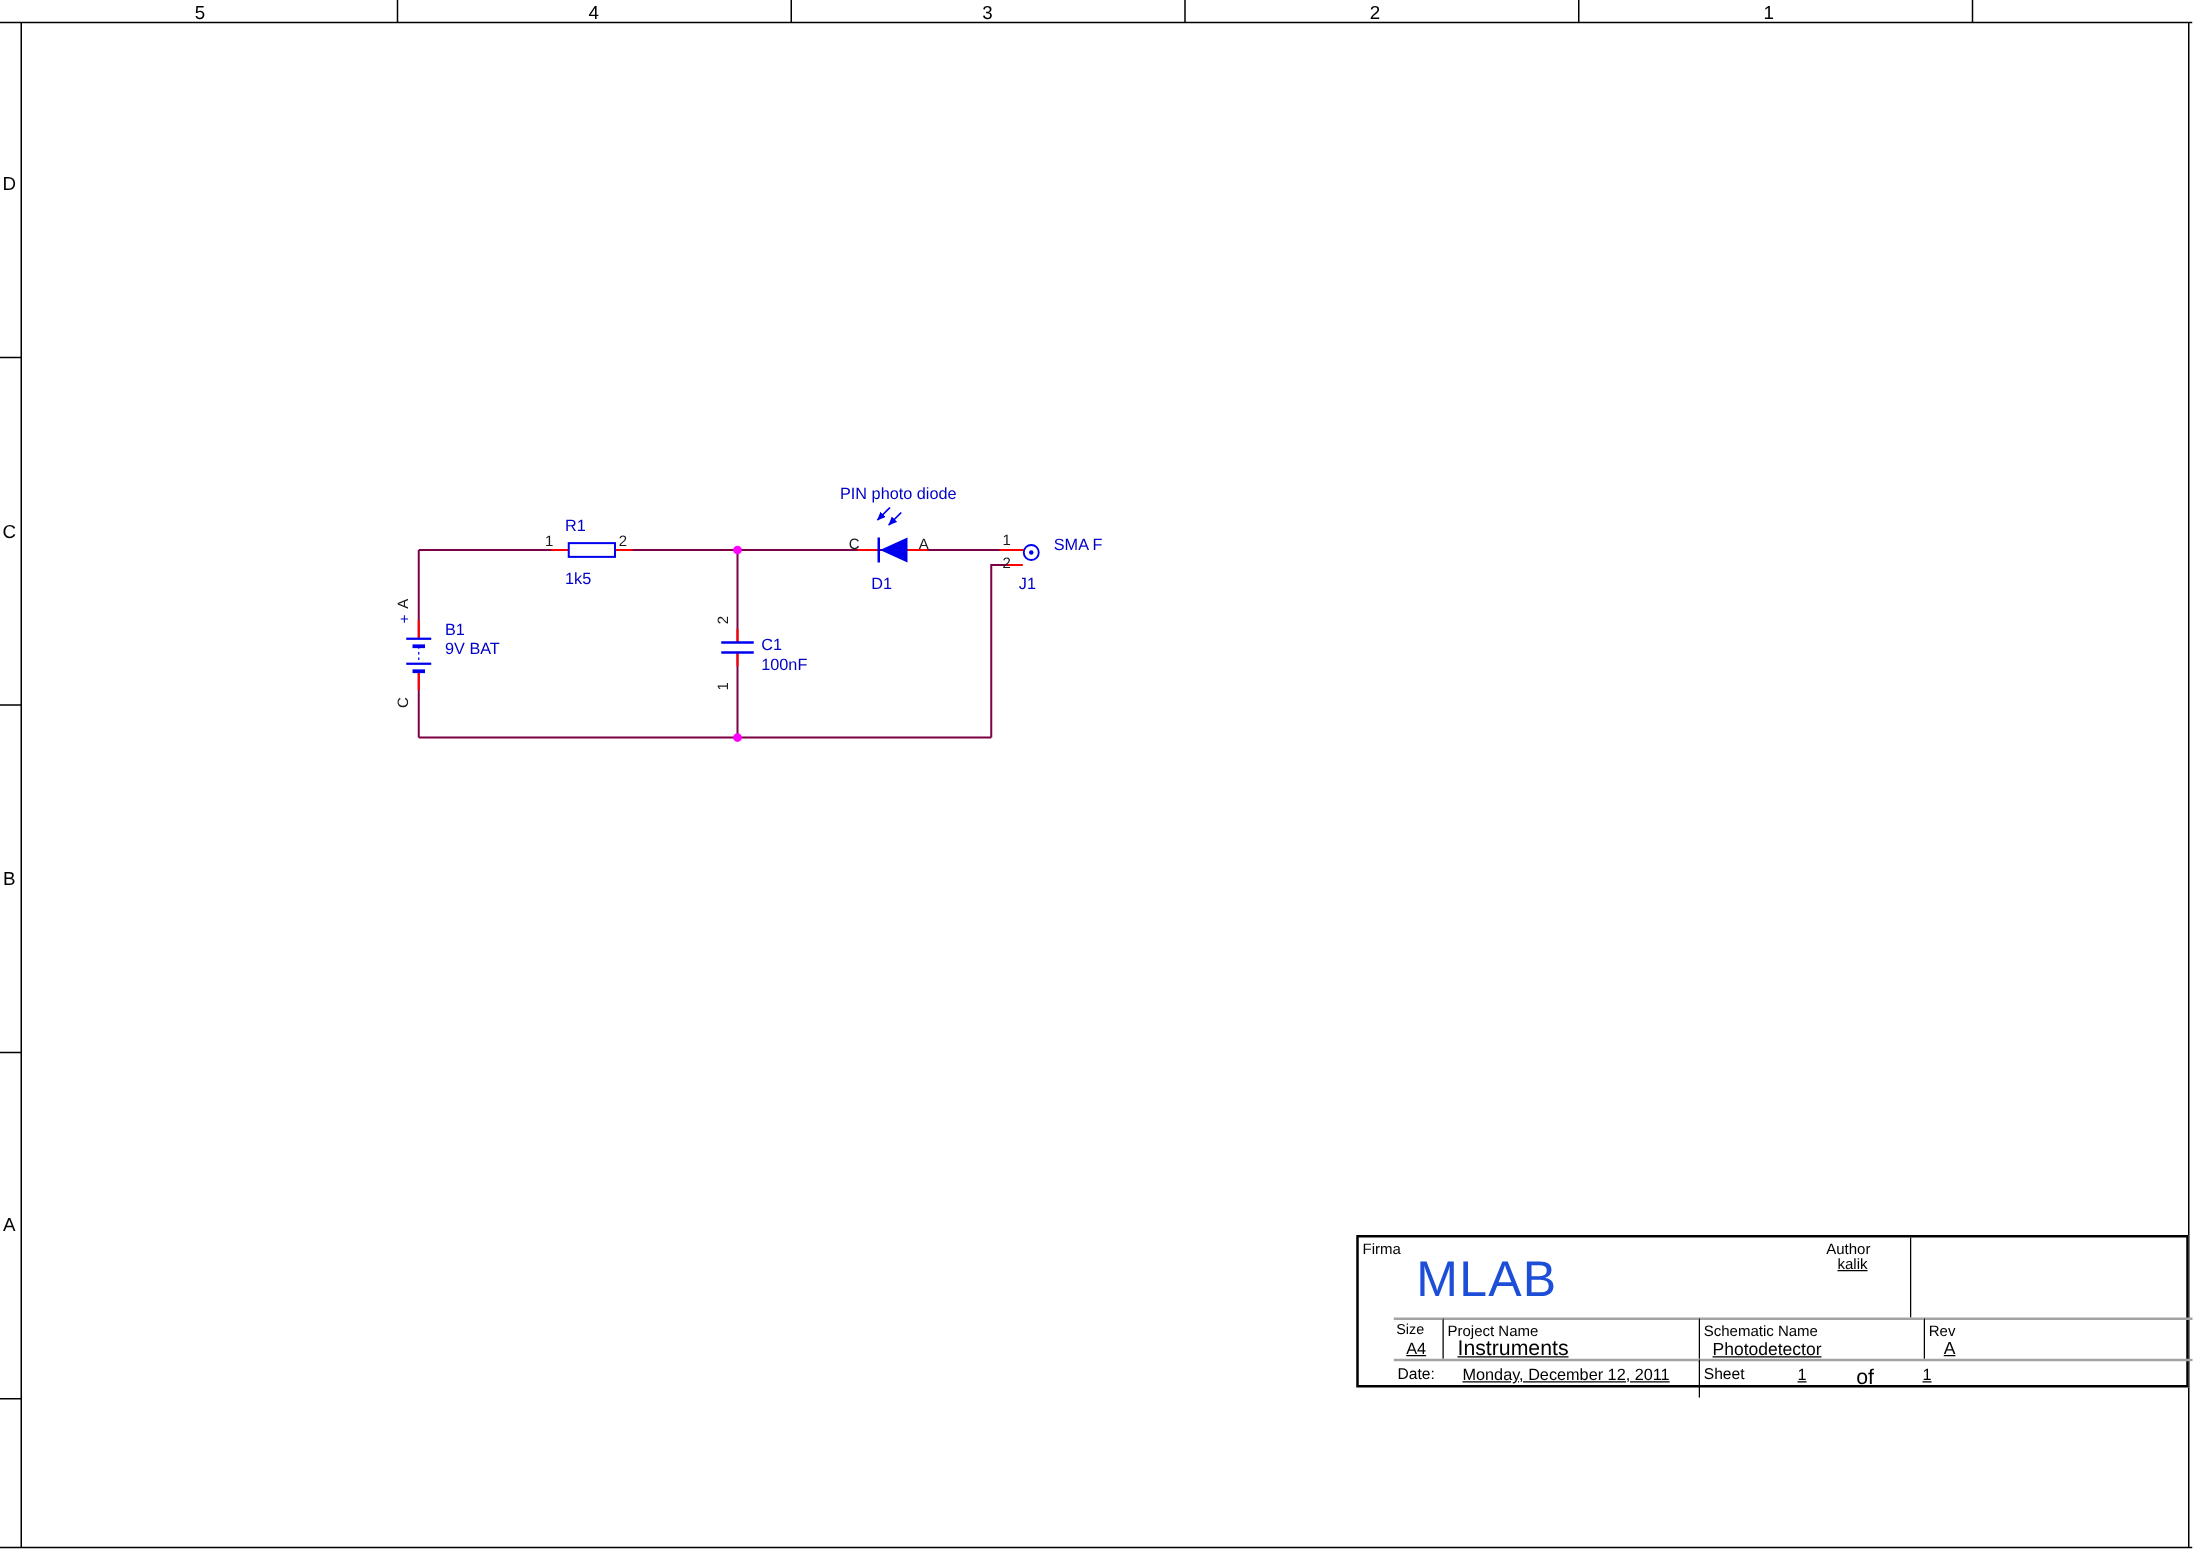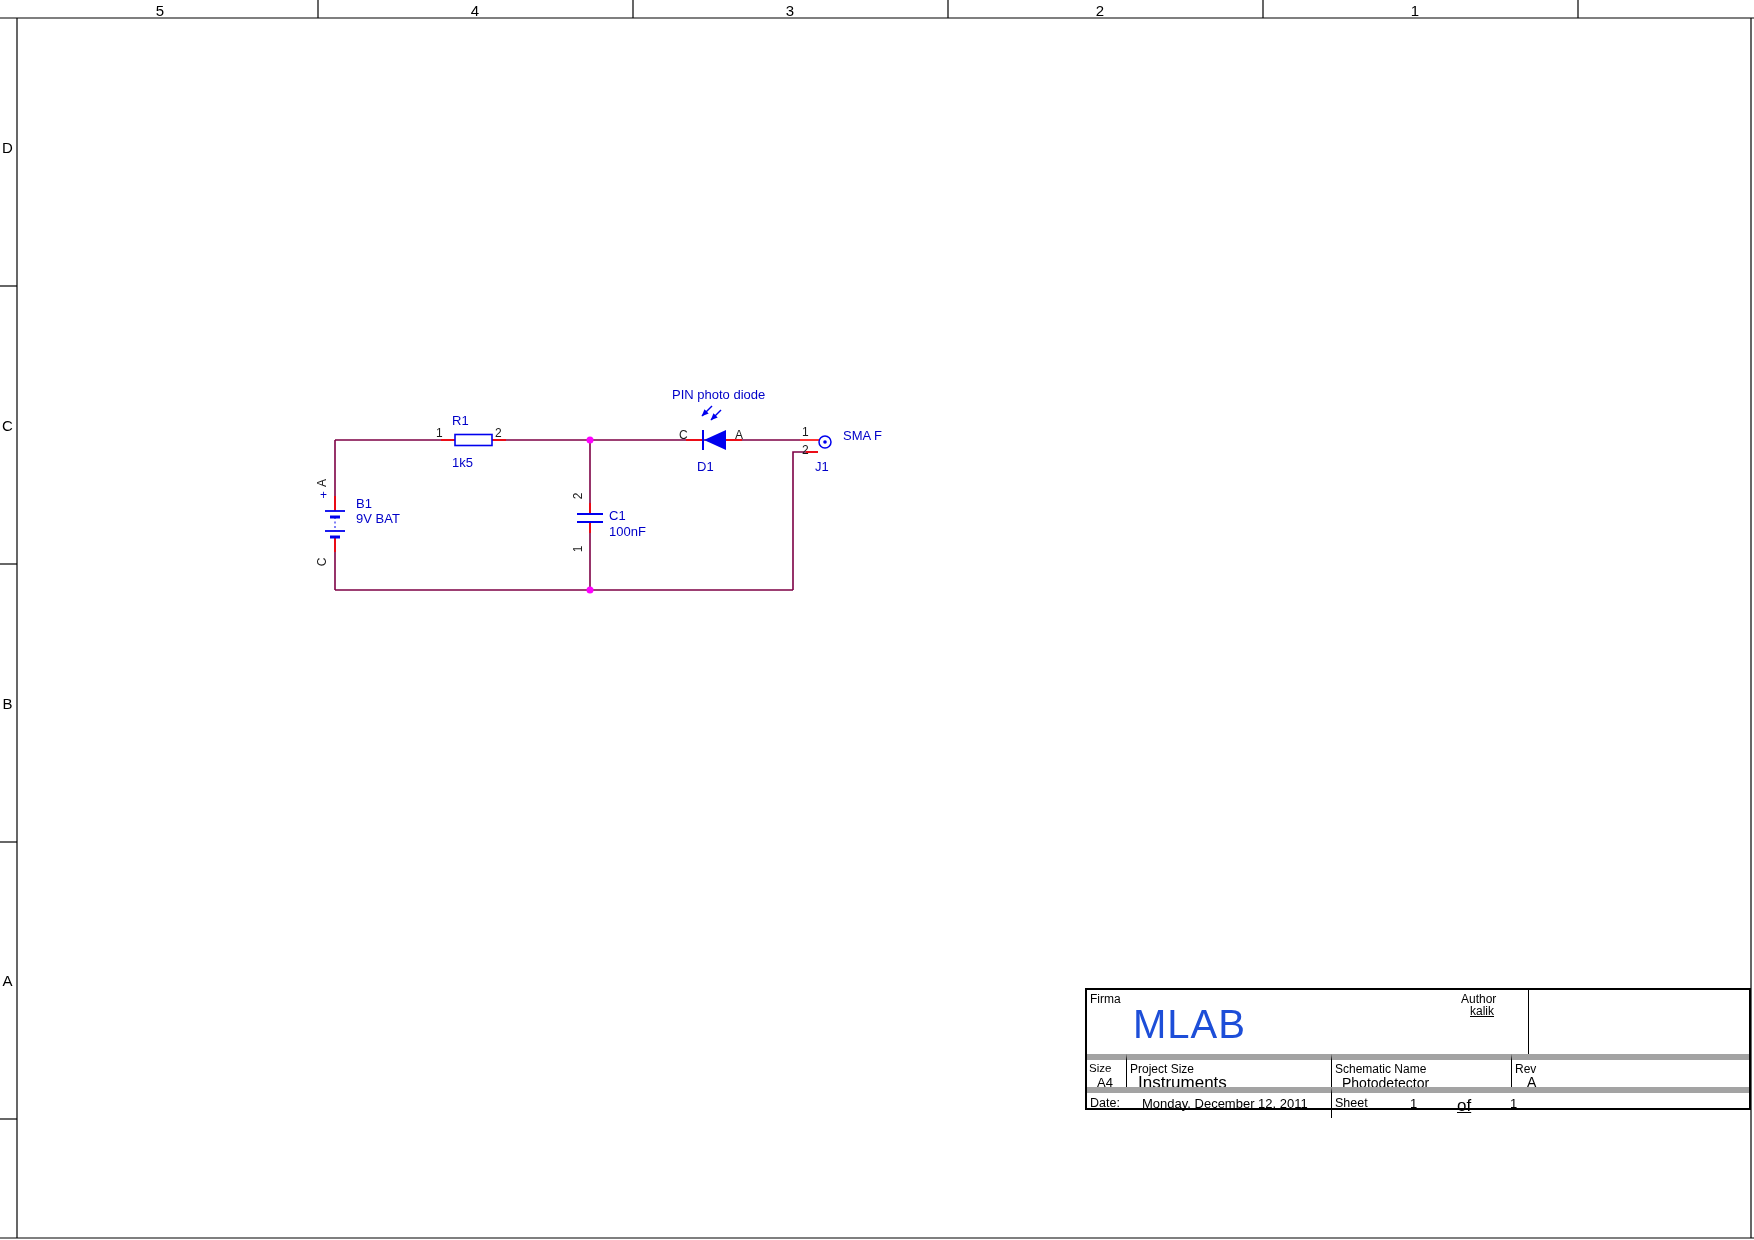--- a/index.html
+++ b/index.html
@@ -28,21 +28,21 @@
   .gridnum    { position:absolute; top:2px; width:40px; text-align:center; font-size:15px; color:#000; }
   .gridletter { position:absolute; left:0; width:15px; text-align:center; font-size:15px; color:#000; }
 
   
   #titleblock { position:absolute; left:1085px; top:988px; width:666px; height:122px;
                 border:2px solid #000; background:#fff; }
   .tb-cell { position:absolute; }
   .tb-label { position:absolute; font-size:12px; color:#000; white-space:nowrap; }
   .tb-val   { position:absolute; color:#000; white-space:nowrap;text-decoration:underline; }
   .br { border-right:1px solid #000; }
-  .bt { border-top:6px solid #a3a3a3; }
+  .bt { border-top:2px solid #a3a3a3;margin-left:28px; }
   #tb-company { position:absolute; left:46px; top:12px; font-size:40px; letter-spacing:1px; color:#1d4ed8; }
 </style>
 </head>
 <body>
 
 <div id="sheet">
 
   <svg id="canvas" width="1754" height="1240">
     <defs>
       <marker id="arrowhead" markerWidth="9" markerHeight="9" refX="6.5" refY="3" orient="auto" markerUnits="userSpaceOnUse">
@@ -171,21 +171,21 @@
     <div class="tb-cell" style="left:371px;top:0;width:291px;height:64px">
       <span class="tb-label" style="left:3px;top:2px">Author</span>
       <span class="tb-val" style="left:12px;top:14px;font-size:12px">kalik</span>
     </div>
 
     <div class="tb-cell bt br" style="left:0;top:64px;width:40px;height:33px">
       <span class="tb-label" style="left:2px;top:2px;font-size:11.5px">Size</span>
       <span class="tb-val" style="left:10px;top:15px;font-size:13px">A4</span>
     </div>
     <div class="tb-cell bt br" style="left:40px;top:64px;width:205px;height:33px">
-      <span class="tb-label" style="left:3px;top:2px">Project Size</span>
+      <span class="tb-label" style="left:3px;top:2px">Project Name</span>
       <span class="tb-val" style="left:11px;top:13px;font-size:17px">Instruments</span>
     </div>
     <div class="tb-cell bt br" style="left:245px;top:64px;width:180px;height:33px">
       <span class="tb-label" style="left:3px;top:2px">Schematic Name</span>
       <span class="tb-val" style="left:10px;top:15px;font-size:14px">Photodetector</span>
     </div>
     <div class="tb-cell bt" style="left:425px;top:64px;width:237px;height:33px">
       <span class="tb-label" style="left:3px;top:2px">Rev</span>
       <span class="tb-val" style="left:15px;top:14px;font-size:14px">A</span>
     </div>

